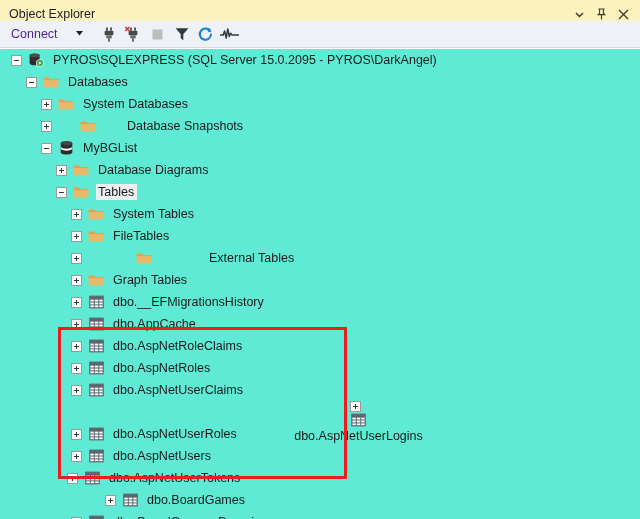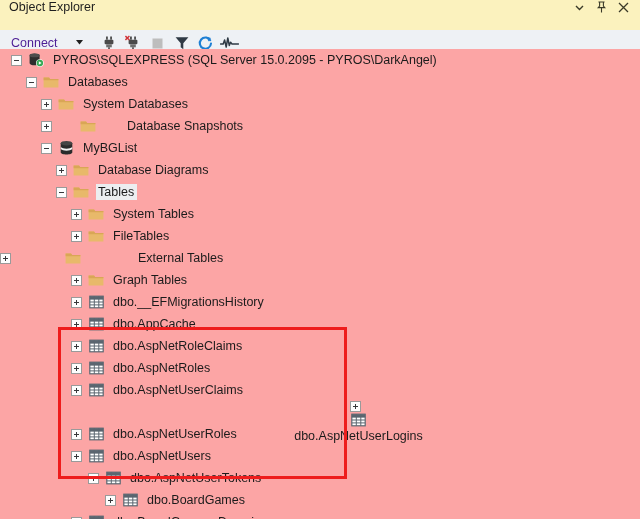--- a/index.html
+++ b/index.html
@@ -10,24 +10,24 @@
   body {
     width: 640px;
     height: 519px;
     font-family: "Liberation Sans", sans-serif;
     overflow: hidden;
     position: relative;
   }
 
   
   .titlebar {
-    height: 30px;
+    height: 21px;
     background: #fbf2be;
     display: flex;
-    align-items: flex-start;
+    align-items: flex-end;
     padding: 0 4px 0 9px;
     box-sizing: border-box;
     gap: 10px;
   }
   .titlebar-text {
     font-size: 12.5px;
     color: #1e1e1e;
     flex: 1 1 auto;
     white-space: nowrap;
   }
@@ -84,21 +84,21 @@
     cursor: default;
   }
 
   
   .tree {
     position: absolute;
     left: 0;
     top: 49px;
     right: 0;
     bottom: 0;
-    background: #fca5a5;
+    background: #5eead4;
     overflow: hidden;
   }
   .row {
     height: 22px;
     display: flex;
     align-items: center;
     white-space: nowrap;
     cursor: default;
   }
   .expander {
@@ -330,21 +330,21 @@
       <div class="row" style="padding-left: 71px;">
         <span class="expander plus"></span>
         <span class="row-icon">
           <svg width="16" height="14" viewBox="0 0 16 14">
             <path d="M0.6 2.4 H6.0 L7.2 3.9 H15.4 V12.6 H0.6 Z" fill="#E8B96A"></path>
             <path d="M0.6 2.4 H6.0 L7.2 3.9 H15.4 V5.2 H0.6 Z" fill="#D9A656"></path>
           </svg>
         </span>
         <span class="row-label">FileTables</span>
       </div>
-      <div class="row" style=" gap: 48px;">
+      <div class="row" style="padding-left: 71px; gap: 48px;">
         <span class="expander plus"></span>
         <span class="row-icon">
           <svg width="16" height="14" viewBox="0 0 16 14">
             <path d="M0.6 2.4 H6.0 L7.2 3.9 H15.4 V12.6 H0.6 Z" fill="#E8B96A"></path>
             <path d="M0.6 2.4 H6.0 L7.2 3.9 H15.4 V5.2 H0.6 Z" fill="#D9A656"></path>
           </svg>
         </span>
         <span class="row-label">External Tables</span>
       </div>
       <div class="row" style="padding-left: 71px;">
@@ -470,21 +470,21 @@
             <rect x="0.8" y="1.2" width="13.4" height="2.9" fill="#5B6670"></rect>
             <line x1="0.8" y1="4.1" x2="14.2" y2="4.1" stroke="#5B6670" stroke-width="1"></line>
             <line x1="0.8" y1="7" x2="14.2" y2="7" stroke="#5B6670" stroke-width="1"></line>
             <line x1="0.8" y1="9.9" x2="14.2" y2="9.9" stroke="#5B6670" stroke-width="1"></line>
             <line x1="5.3" y1="1.2" x2="5.3" y2="12.8" stroke="#5B6670" stroke-width="1"></line>
             <line x1="9.8" y1="1.2" x2="9.8" y2="12.8" stroke="#5B6670" stroke-width="1"></line>
           </svg>
         </span>
         <span class="row-label">dbo.AspNetUsers</span>
       </div>
-      <div class="row" style="padding-left: 88px;">
+      <div class="row" style="padding-left: 67px;">
         <span class="expander plus"></span>
         <span class="row-icon">
           <svg width="15" height="14" viewBox="0 0 15 14">
             <rect x="0.8" y="1.2" width="13.4" height="11.6" fill="#ffffff" stroke="#5B6670" stroke-width="1.2"></rect>
             <rect x="0.8" y="1.2" width="13.4" height="2.9" fill="#5B6670"></rect>
             <line x1="0.8" y1="4.1" x2="14.2" y2="4.1" stroke="#5B6670" stroke-width="1"></line>
             <line x1="0.8" y1="7" x2="14.2" y2="7" stroke="#5B6670" stroke-width="1"></line>
             <line x1="0.8" y1="9.9" x2="14.2" y2="9.9" stroke="#5B6670" stroke-width="1"></line>
             <line x1="5.3" y1="1.2" x2="5.3" y2="12.8" stroke="#5B6670" stroke-width="1"></line>
             <line x1="9.8" y1="1.2" x2="9.8" y2="12.8" stroke="#5B6670" stroke-width="1"></line>

